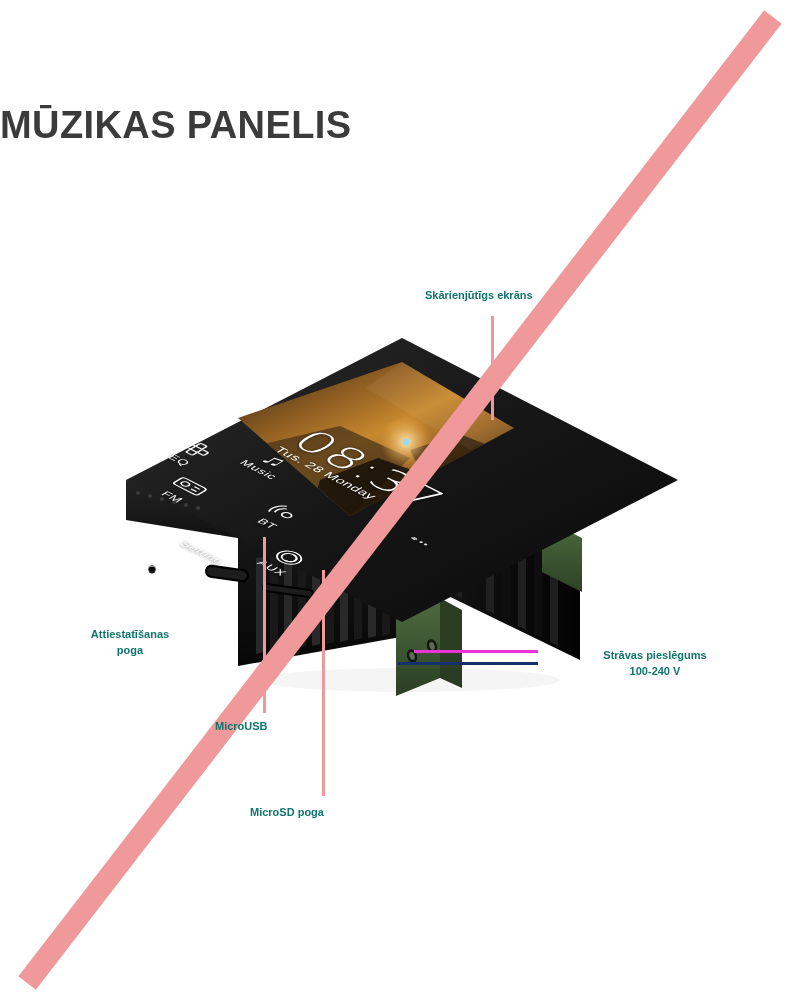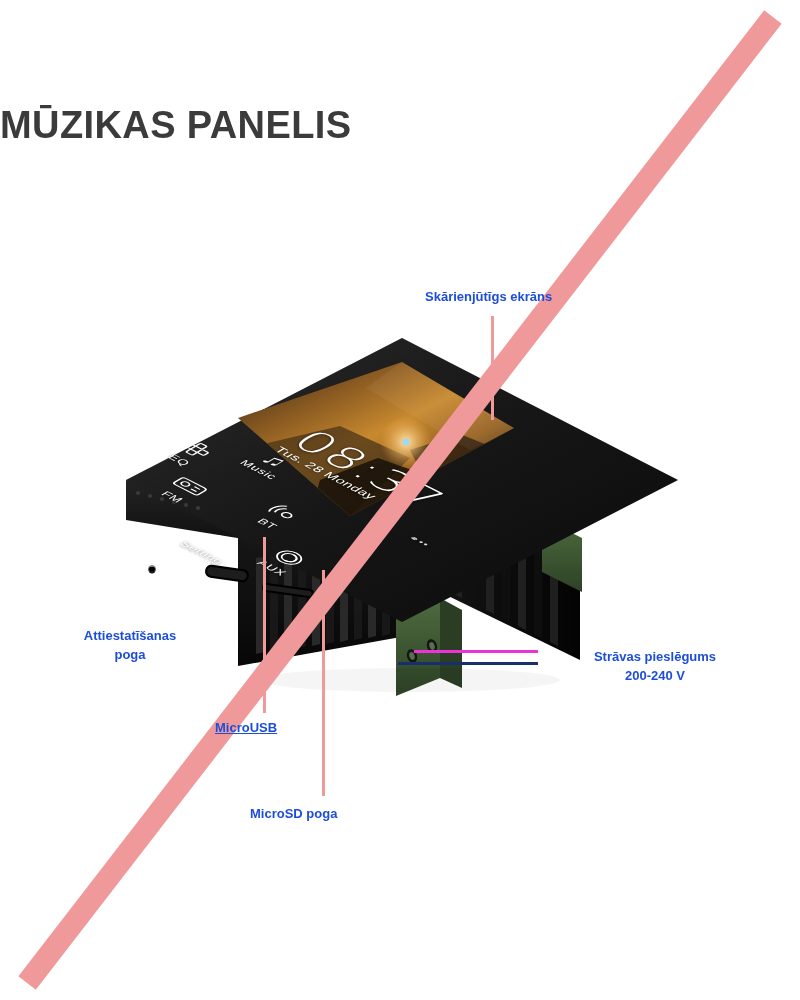--- a/index.html
+++ b/index.html
@@ -27,29 +27,29 @@
     font-size: 38px;
     font-weight: bold;
     letter-spacing: 0.4px;
     color: #3b3b3b;
     white-space: nowrap;
   }
 
   
   .callout {
     position: absolute;
-    font-size: 13px;
+    font-size: 11px;
     font-weight: bold;
-    color: #1d4ed8;
+    color: #0f766e;
     line-height: 1.45;
     white-space: pre-line;
   }
   #label-touchscreen { left: 425px; top: 288px; text-align: left; }
   #label-reset       { left: 55px;  top: 627px; width: 150px; text-align: center; }
-  #label-microusb    { left: 215px; top: 719px; text-align: left; text-decoration: underline; }
+  #label-microusb    { left: 215px; top: 719px; text-align: left; }
   #label-microsd     { left: 250px; top: 805px; text-align: left; }
   #label-power       { left: 565px; top: 648px; width: 180px; text-align: center; }
 
   
   .leader {
     position: absolute;
     background: #f0999a;
   }
   .leader.v { width: 2.6px; }
   #leader-touchscreen { left: 491px; top: 316px;  height: 104px; }
@@ -403,15 +403,15 @@
   <div class="callout" id="label-touchscreen">Skārienjūtīgs ekrāns</div>
 
   <div class="callout" id="label-reset">Attiestatīšanas
 poga</div>
 
   <div class="callout" id="label-microusb">MicroUSB</div>
 
   <div class="callout" id="label-microsd">MicroSD poga</div>
 
   <div class="callout" id="label-power">Strāvas pieslēgums
-200-240 V</div>
+100-240 V</div>
 
 </div>
 
 </body></html>

